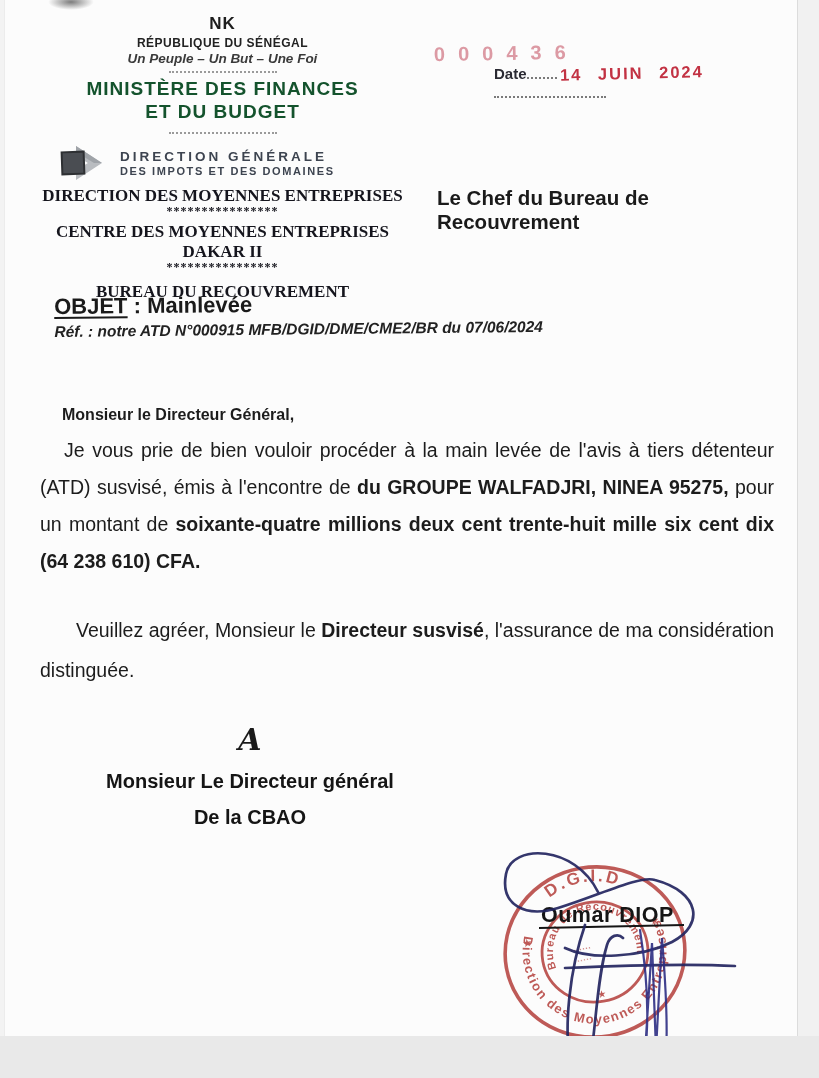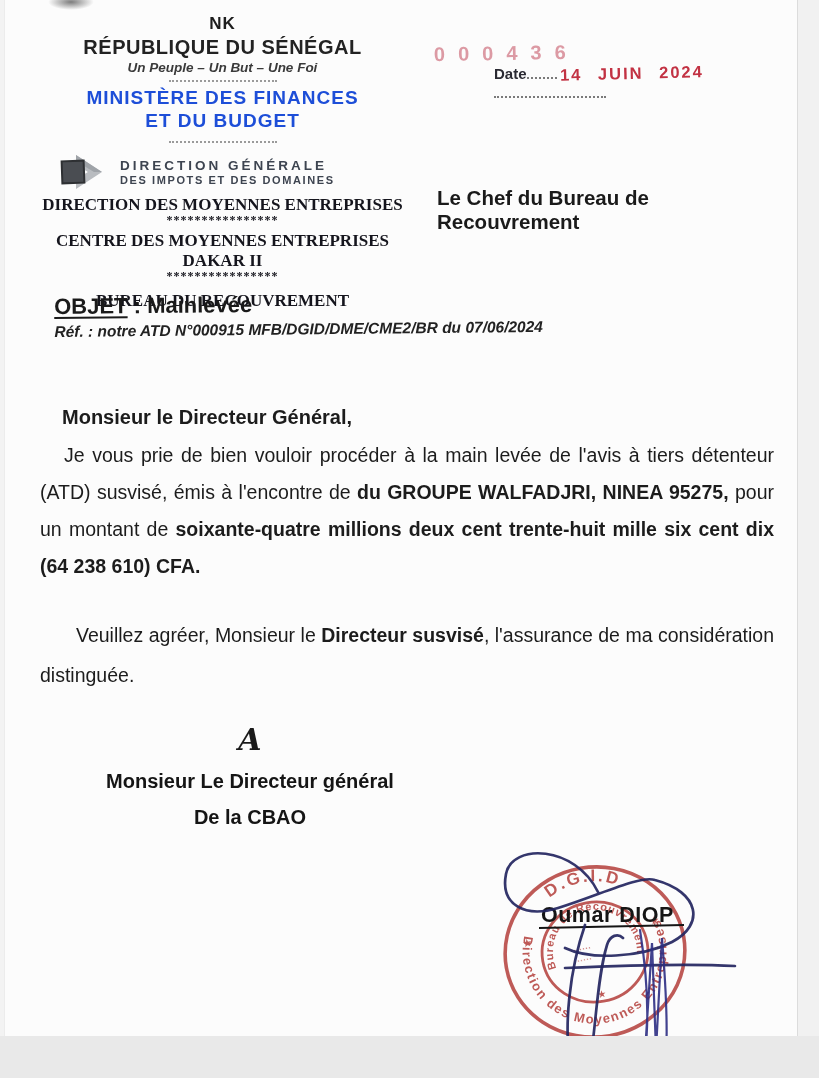--- a/index.html
+++ b/index.html
@@ -11,24 +11,24 @@
   .scan-edge-right{position:absolute;top:0;right:0;width:21px;height:100%;
     background:#f1f1f1;border-left:1px solid #dcdcdc;}
   .scan-edge-left{position:absolute;top:0;left:0;width:4px;height:100%;
     background:#f3f3f3;border-right:1px solid #ececec;}
   .corner-smudge{position:absolute;left:48px;top:-6px;width:46px;height:16px;
     background:radial-gradient(ellipse at center,rgba(20,20,20,.55),rgba(20,20,20,0) 70%);
     border-radius:50%;}
   
   .letterhead{position:absolute;left:30px;top:14px;width:385px;text-align:center;}
   .lh-mark{font-weight:bold;font-size:17px;letter-spacing:1px;}
-  .lh-republic{font-weight:bold;font-size:20px;letter-spacing:.5px;margin-top:2px;color:#222;}
+  .lh-republic{font-weight:bold;font-size:12px;letter-spacing:.5px;margin-top:2px;color:#222;}
   .lh-motto{font-style:italic;font-size:13.5px;font-weight:bold;color:#3a3a3a;margin-top:1px;}
   .dash-sep{width:108px;margin:5px auto 4px auto;border-top:2px dotted #9a9a9a;height:0;}
-  .lh-ministry{font-weight:bold;font-size:19px;letter-spacing:1px;line-height:23px;color:#1d4ed8;}
+  .lh-ministry{font-weight:bold;font-size:19px;letter-spacing:1px;line-height:23px;color:#14532d;}
   .logo-row{display:flex;align-items:center;justify-content:flex-start;margin:10px 0 4px 28px;text-align:left;}
   .logo-glyph{width:52px;height:38px;position:relative;flex:0 0 auto;}
   .dg-text{margin-left:10px;color:#3d4450;}
   .dg-line1{font-weight:bold;font-size:13.5px;letter-spacing:3px;}
   .dg-line2{font-weight:bold;font-size:11px;letter-spacing:1.6px;margin-top:1px;}
   .lh-serif{font-family:"Liberation Serif",serif;font-weight:bold;font-size:17px;color:#15151d;}
   .lh-stars{font-family:"Liberation Serif",serif;font-weight:bold;font-size:12px;letter-spacing:1px;line-height:10px;color:#15151d;}
   .mt2{margin-top:2px;} .mt6{margin-top:6px;} .mt10{margin-top:10px;}
   
   .ref-block{position:absolute;left:432px;top:42px;width:365px;font-size:15px;}
@@ -45,21 +45,21 @@
   .recipient{position:absolute;left:437px;top:186px;width:350px;font-weight:bold;
     font-size:20.5px;color:#1a1a1a;}
   
   .objet{position:absolute;left:54px;top:294px;width:560px;transform:rotate(-0.6deg);transform-origin:left top;}
   .objet-line{font-weight:bold;font-size:22px;color:#1a1a1a;}
   .objet-label{text-decoration:underline;text-underline-offset:3px;}
   .ref-line{font-weight:bold;font-style:italic;font-size:15.5px;margin-top:3px;color:#222;}
   
   .body-block{position:absolute;left:40px;top:406px;width:734px;font-size:19.5px;
     color:#1c1c1c;text-align:justify;}
-  .salutation{font-weight:bold;padding-left:22px;margin:0 0 8px 0;font-size:20px;}
+  .salutation{font-weight:bold;padding-left:22px;margin:0 0 8px 0;font-size:16px;}
   .para{margin:0;line-height:37px;}
   .para1{text-indent:24px;}
   .para2{margin-top:30px;line-height:40px;text-indent:36px;}
   
   .closing{position:absolute;left:105px;top:722px;width:290px;text-align:center;}
   .to-mark{font-family:"DejaVu Serif",serif;font-style:italic;font-weight:bold;
     font-size:30px;color:#1a1a1a;}
   .closing-line{font-weight:bold;font-size:20px;color:#151515;margin-top:13px;}
   
   .sig-block{position:absolute;left:468px;top:836px;width:348px;height:242px;}

